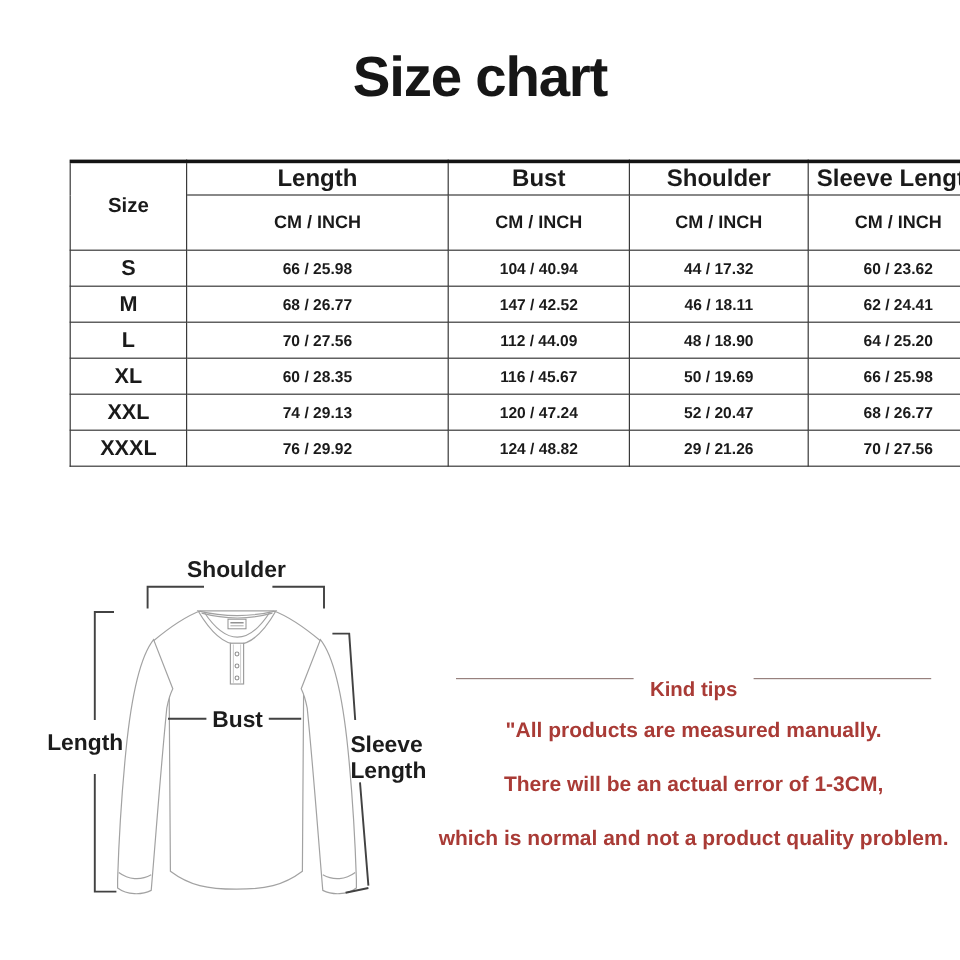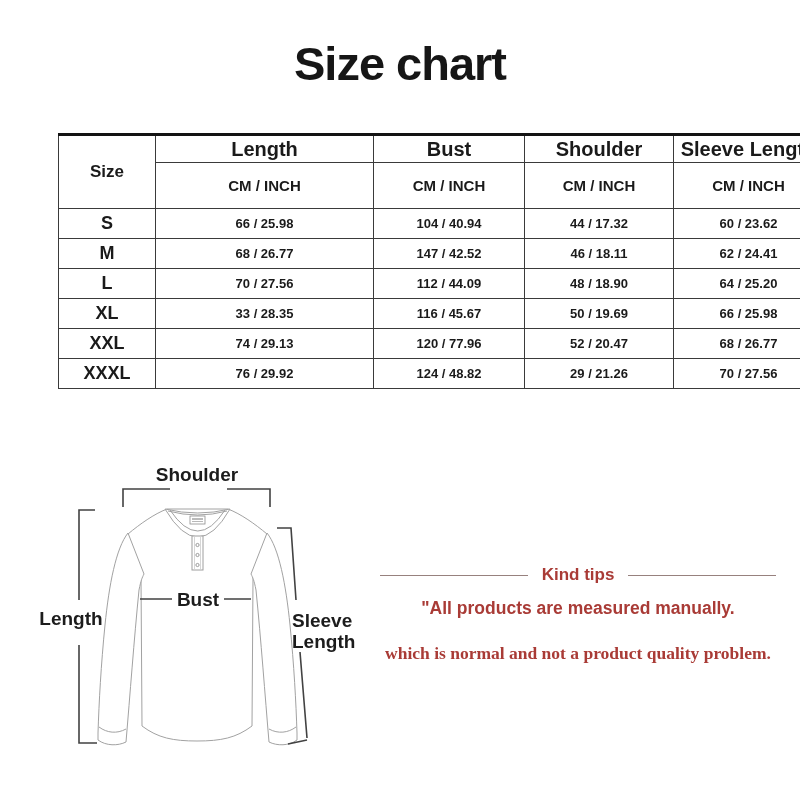--- a/index.html
+++ b/index.html
@@ -38,32 +38,32 @@
   .shirt-line{fill:#ffffff;stroke:#a2a2a2;stroke-width:1;}
   .shirt-stroke{fill:none;stroke:#a2a2a2;stroke-width:1;}
   .mark{fill:none;stroke:#424242;stroke-width:1.6;}
   .diag-label{font-family:"Liberation Sans",sans-serif;font-size:19px;font-weight:700;fill:#1c1c1c;}
   
   .tips{
     position:absolute;left:358px;top:565px;width:440px;
     text-align:center;
   }
   .tips-heading{
-    display:flex;align-items:center;padding:0 22px;
+    display:flex;align-items:flex-start;padding:0 22px;
   }
   .tips-heading .rule{flex:1;height:1px;background:#97817e;}
   .tips-heading .heading-text{
     white-space:nowrap;margin:0 14px;font-size:17px;font-weight:700;
   }
   .tips p{
     margin:0;font-size:17.5px;font-weight:700;line-height:20px;
   }
   .tips p.l1{margin-top:13px;}
   .tips p.l2{margin-top:25px;}
-  .tips p.l3{margin-top:25px;font-family:Liberation Serif, serif;}
+  .tips p.l3{margin-top:25px;}
 </style>
 </head>
 <body>
 
 <div class="page-title">Size chart</div>
 
 <table class="size-table">
   <colgroup>
     <col style="width:97px">
       <col style="width:218px">
@@ -103,29 +103,29 @@
     </tr>
     <tr class="data-row">
       <td class="rsize">L</td>
       <td class="val">70 / 27.56</td>
       <td class="val">112 / 44.09</td>
       <td class="val">48 / 18.90</td>
       <td class="val">64 / 25.20</td>
     </tr>
     <tr class="data-row">
       <td class="rsize">XL</td>
-      <td class="val">33 / 28.35</td>
+      <td class="val">60 / 28.35</td>
       <td class="val">116 / 45.67</td>
       <td class="val">50 / 19.69</td>
       <td class="val">66 / 25.98</td>
     </tr>
     <tr class="data-row">
       <td class="rsize">XXL</td>
       <td class="val">74 / 29.13</td>
-      <td class="val">120 / 77.96</td>
+      <td class="val">120 / 47.24</td>
       <td class="val">52 / 20.47</td>
       <td class="val">68 / 26.77</td>
     </tr>
     <tr class="data-row">
       <td class="rsize">XXXL</td>
       <td class="val">76 / 29.92</td>
       <td class="val">124 / 48.82</td>
       <td class="val">29 / 21.26</td>
       <td class="val">70 / 27.56</td>
     </tr>
@@ -172,14 +172,15 @@
   <text class="diag-label" x="292" y="648" text-anchor="start">Length</text>
 </svg>
 
 <div class="tips">
   <div class="tips-heading">
     <span class="rule"></span>
     <span class="heading-text" style="color: rgb(169, 59, 54);">Kind tips</span>
     <span class="rule"></span>
   </div>
   <p class="l1" style="color: rgb(169, 59, 54);">"All products are measured manually.</p>
+  <p class="l2" style="color: rgb(169, 59, 54);">There will be an actual error of 1-3CM,</p>
   <p class="l3" style="color: rgb(169, 59, 54);">which is normal and not a product quality problem.</p>
 </div>
 
 </body></html>

